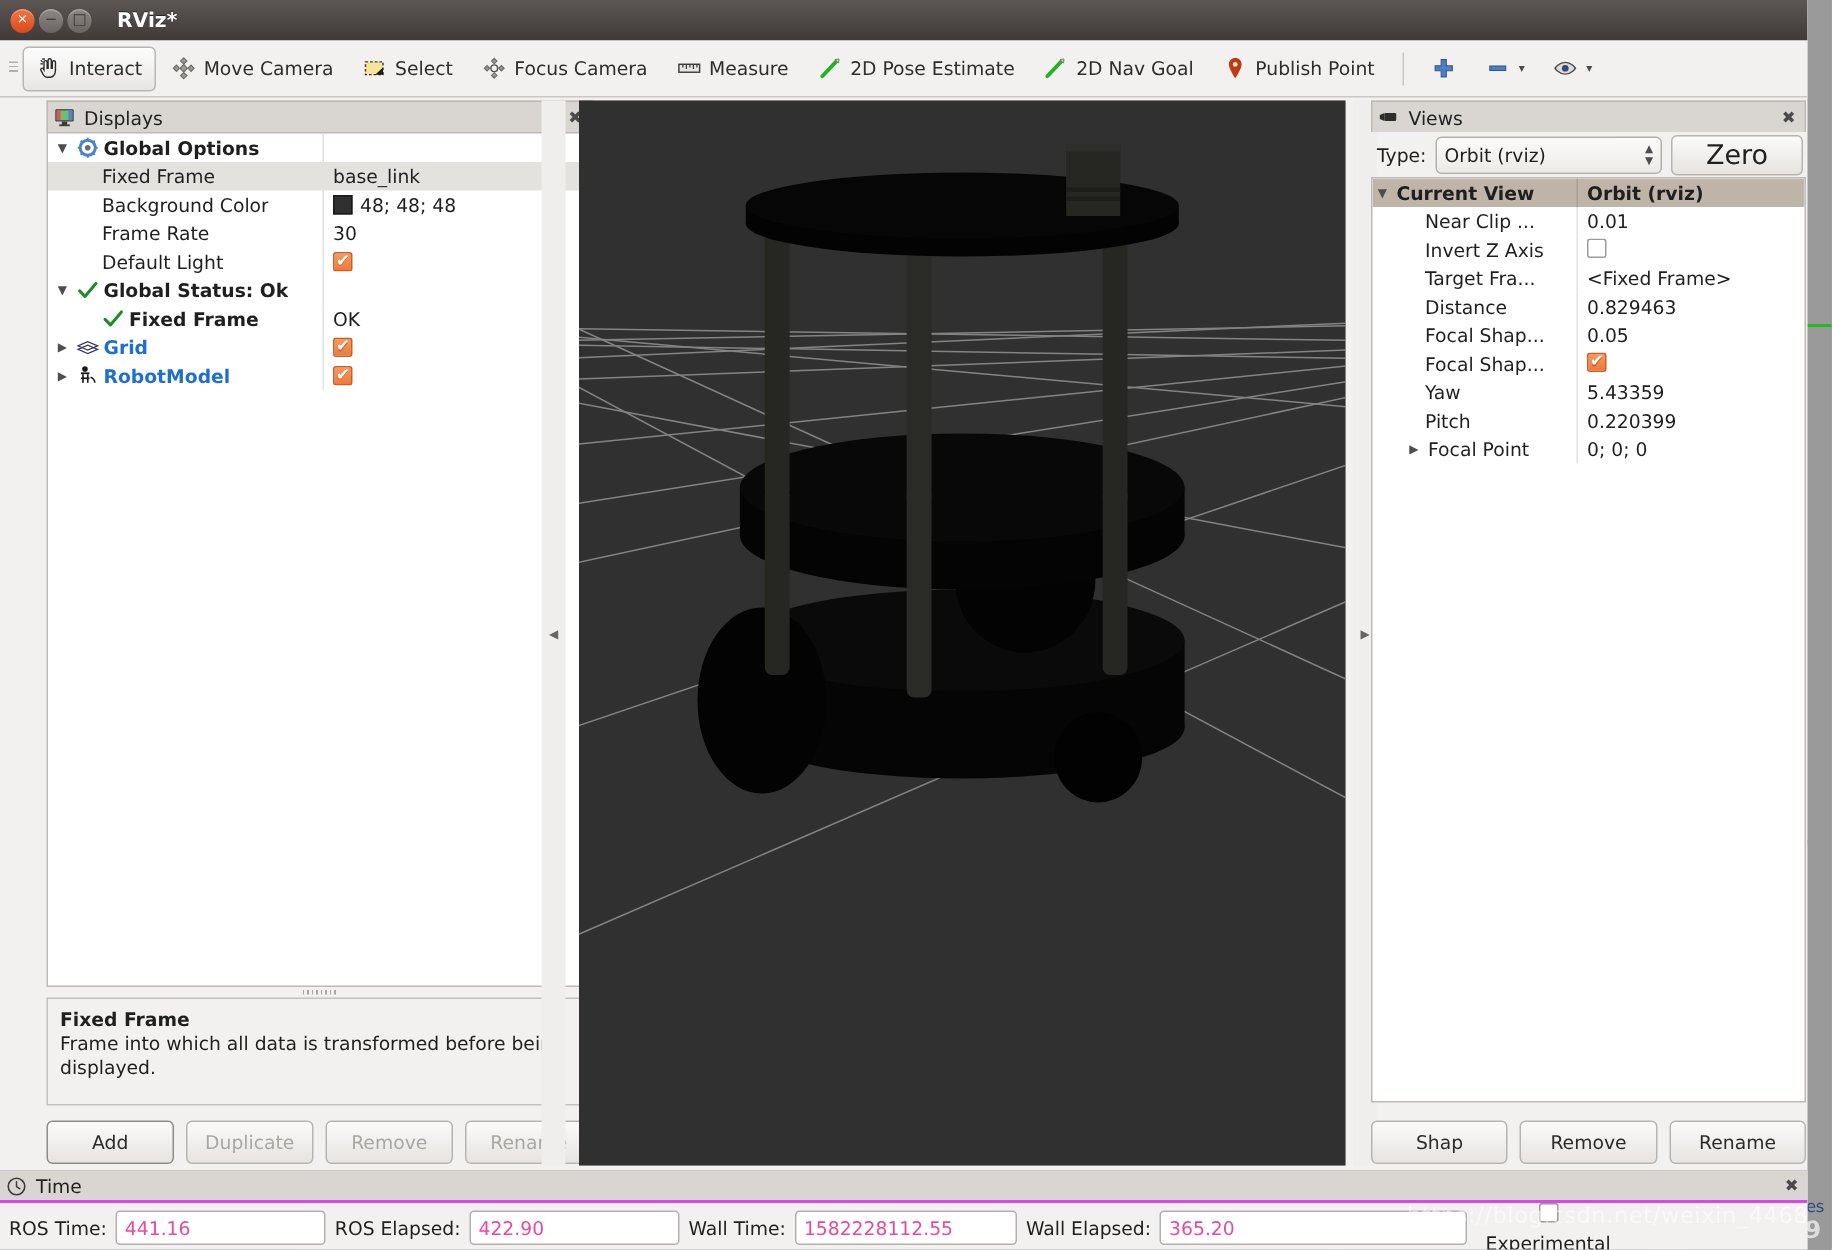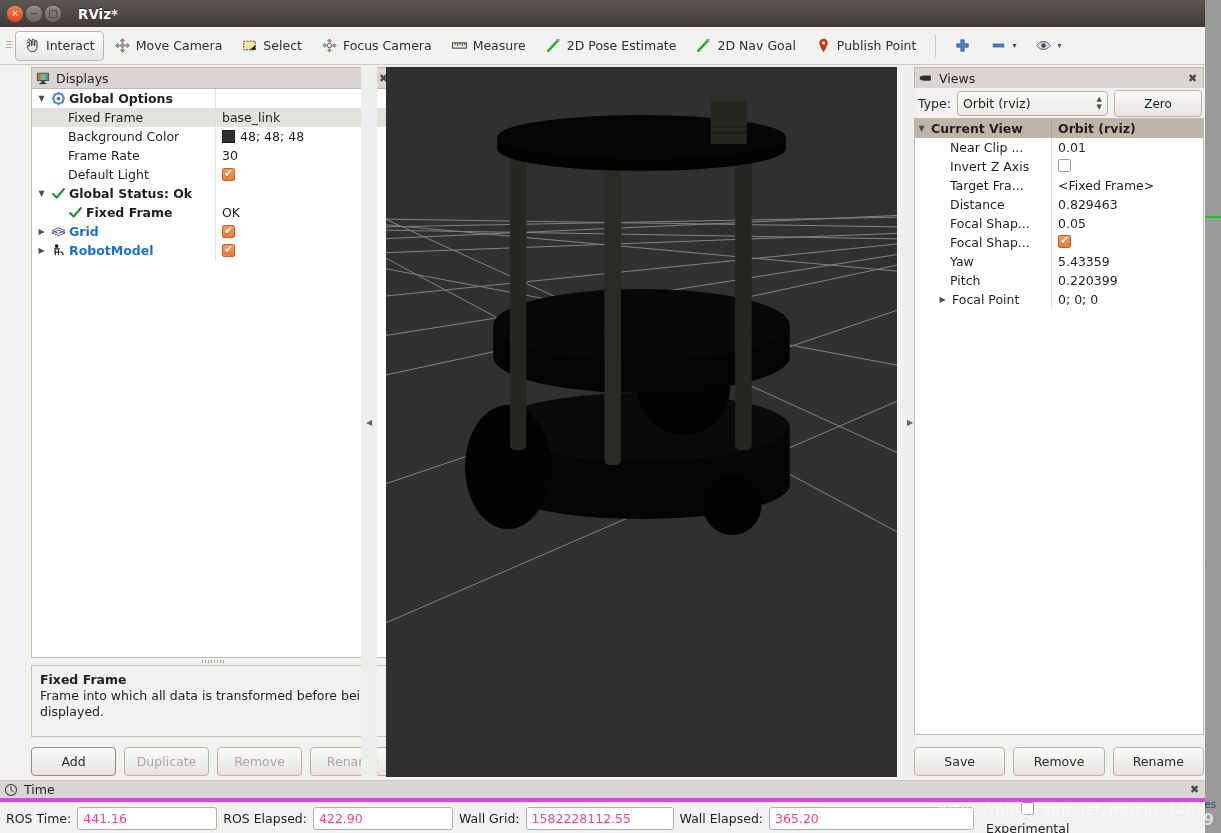--- a/index.html
+++ b/index.html
@@ -236,21 +236,21 @@
     padding: 0 5px; box-sizing: border-box;
     font-size: 12.5px;
   }
   #views-type-combo .cval { flex:1; }
   .spin { display:flex; flex-direction:column; gap:1px; color:#4d4d4d; font-size:7px; line-height:7px;}
   #zero-btn {
     width: 86px; height: 25px;
     background: linear-gradient(180deg,#fcfbfa,#e6e3e0);
     border: 1px solid #b7b4b0; border-radius: 4px;
     display:flex; align-items:center; justify-content:center;
-    font-size: 12px;
+    font-size: 18px;
   }
   #views-tree {
     flex: 1; background: #ffffff;
     border: 1px solid #bdb9b5;
     overflow: hidden;
   }
   .vrow { height: 19px; display:flex; align-items:center; font-size:12.5px; }
   .vrow.header { background: #bfb4a8; font-weight: bold; }
   .v-name {
     width: 137px; box-sizing: border-box; height: 100%;
@@ -268,21 +268,21 @@
   }
 
   
   #time-panel {
     position: absolute; left: 0; right: 0; bottom: 0; height: 52px;
     background: #f2f1f0;
     border-top: 1px solid #c9c6c3;
   }
   #time-head {
     height: 21px; background: #d9d6d2;
-    border-bottom: 4px solid #d946ef;
+    border-bottom: 2px solid #d946ef;
     display:flex; align-items:center; gap:6px; padding: 0 4px;
     box-sizing: border-box; font-size: 12.5px;
   }
   #time-head .ph-title { flex:1; }
   #time-fields {
     height: 30px; display: flex; align-items: center;
     padding: 3px 4px 0 6px; box-sizing: border-box;
     gap: 6px; font-size: 12.5px;
   }
   .tf-label { white-space: nowrap; }
@@ -716,21 +716,21 @@
               <div class="v-name indent-tw">
                 <span class="twisty">▶</span>
                 <span>Focal Point</span>
               </div>
               <div class="v-val"><span>0; 0; 0</span></div>
             </div>
           </div>
       </div>
 
       <div id="views-buttons">
-        <div class="gbtn">Save</div>
+        <div class="gbtn">Shap</div>
         <div class="gbtn">Remove</div>
         <div class="gbtn">Rename</div>
       </div>
     </div>
   </div>
 
   <div id="time-panel">
     <div id="time-head">
       <svg width="14" height="14" viewBox="0 0 16 16">
         <circle cx="8" cy="8" r="6.3" fill="none" stroke="#3a3a3a" stroke-width="1.2"></circle>
@@ -739,21 +739,21 @@
       <span class="ph-title">Time</span>
       <span class="ph-close">✖</span>
     </div>
     <div id="time-fields">
       <span class="tf-label">ROS Time:</span>
       <div class="tf-input" id="tf-ros-time">441.16</div>
 
       <span class="tf-label">ROS Elapsed:</span>
       <div class="tf-input" id="tf-ros-elapsed">422.90</div>
 
-      <span class="tf-label">Wall Grid:</span>
+      <span class="tf-label">Wall Time:</span>
       <div class="tf-input" id="tf-wall-time">1582228112.55</div>
 
       <span class="tf-label">Wall Elapsed:</span>
       <div class="tf-input" id="tf-wall-elapsed">365.20</div>
 
       <div id="experimental-wrap">
         <span class="chk"></span>
         <span>Experimental</span>
       </div>
     </div>

